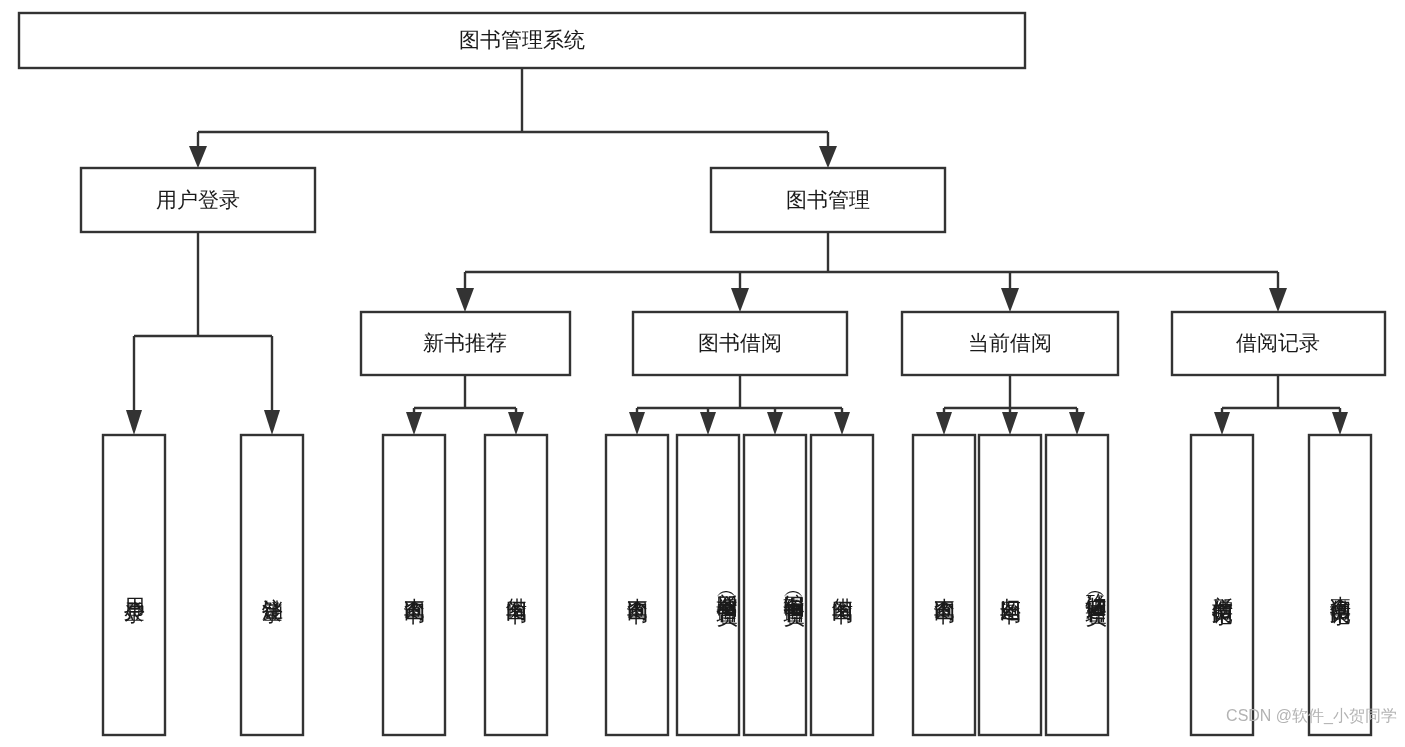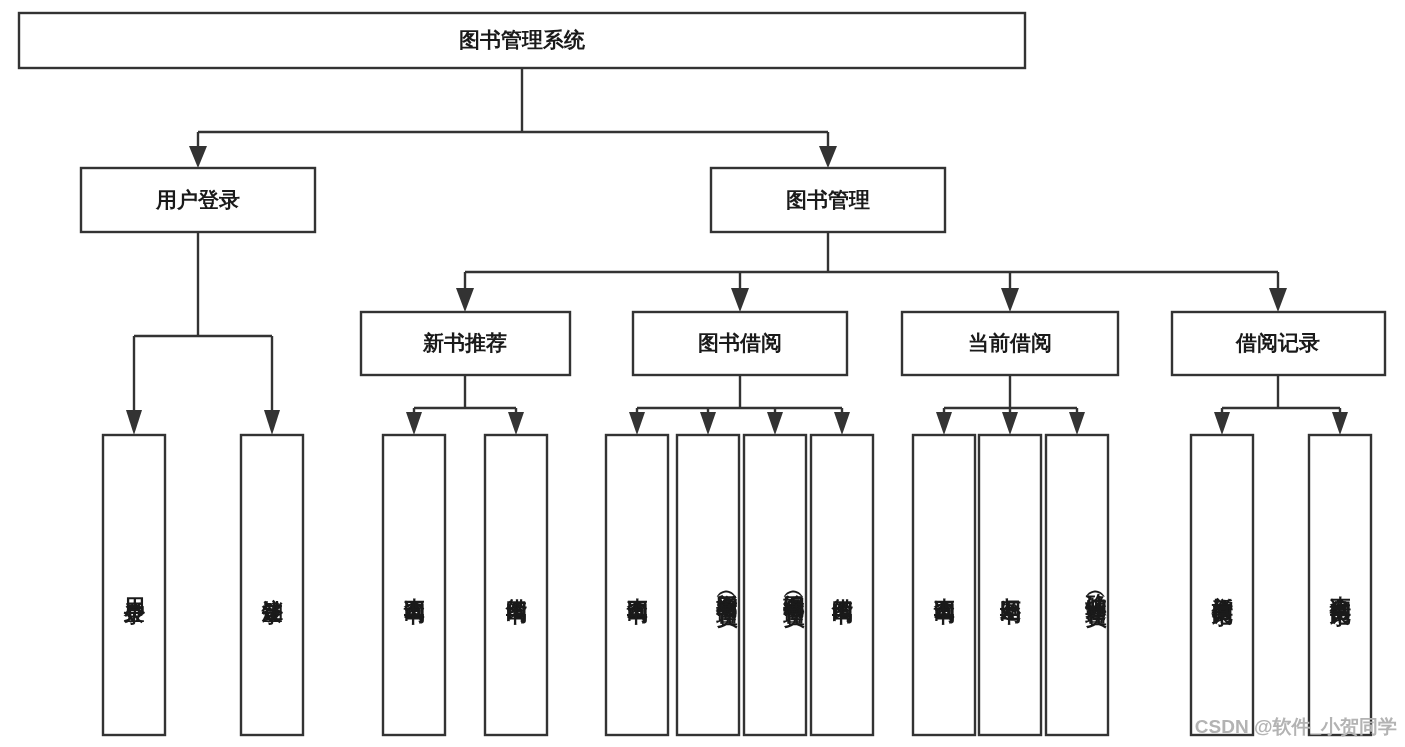--- a/index.html
+++ b/index.html
@@ -11,21 +11,20 @@
     width: 1405px;
     height: 747px;
     font-family: "Liberation Sans", "DejaVu Sans", sans-serif;
     overflow: hidden;
     position: relative;
   }
   #diagram-root {
     position: relative;
     width: 1405px;
     height: 747px;
-    font-weight: bold;
   }
   svg.diagram-canvas {
     position: absolute;
     left: 0;
     top: 0;
     width: 1405px;
     height: 747px;
     display: block;
   }
   .node-box {
@@ -61,23 +60,23 @@
     letter-spacing: 2px;
     display: flex;
     align-items: center;
     justify-content: center;
     white-space: nowrap;
     pointer-events: none;
   }
   .watermark {
     position: absolute;
     right: 8px;
-    bottom: 7px;
-    font-family: "Liberation Sans", "DejaVu Sans", sans-serif;
-    font-size: 19px;
+    bottom: 20px;
+    font-family: "Liberation Sans", "DejaVu Sans", sans-serif;
+    font-size: 16px;
     color: #b3b3b3;
     white-space: nowrap;
     user-select: none;
   }
 </style>
 </head>
 <body>
 
 <div id="diagram-root">
 

